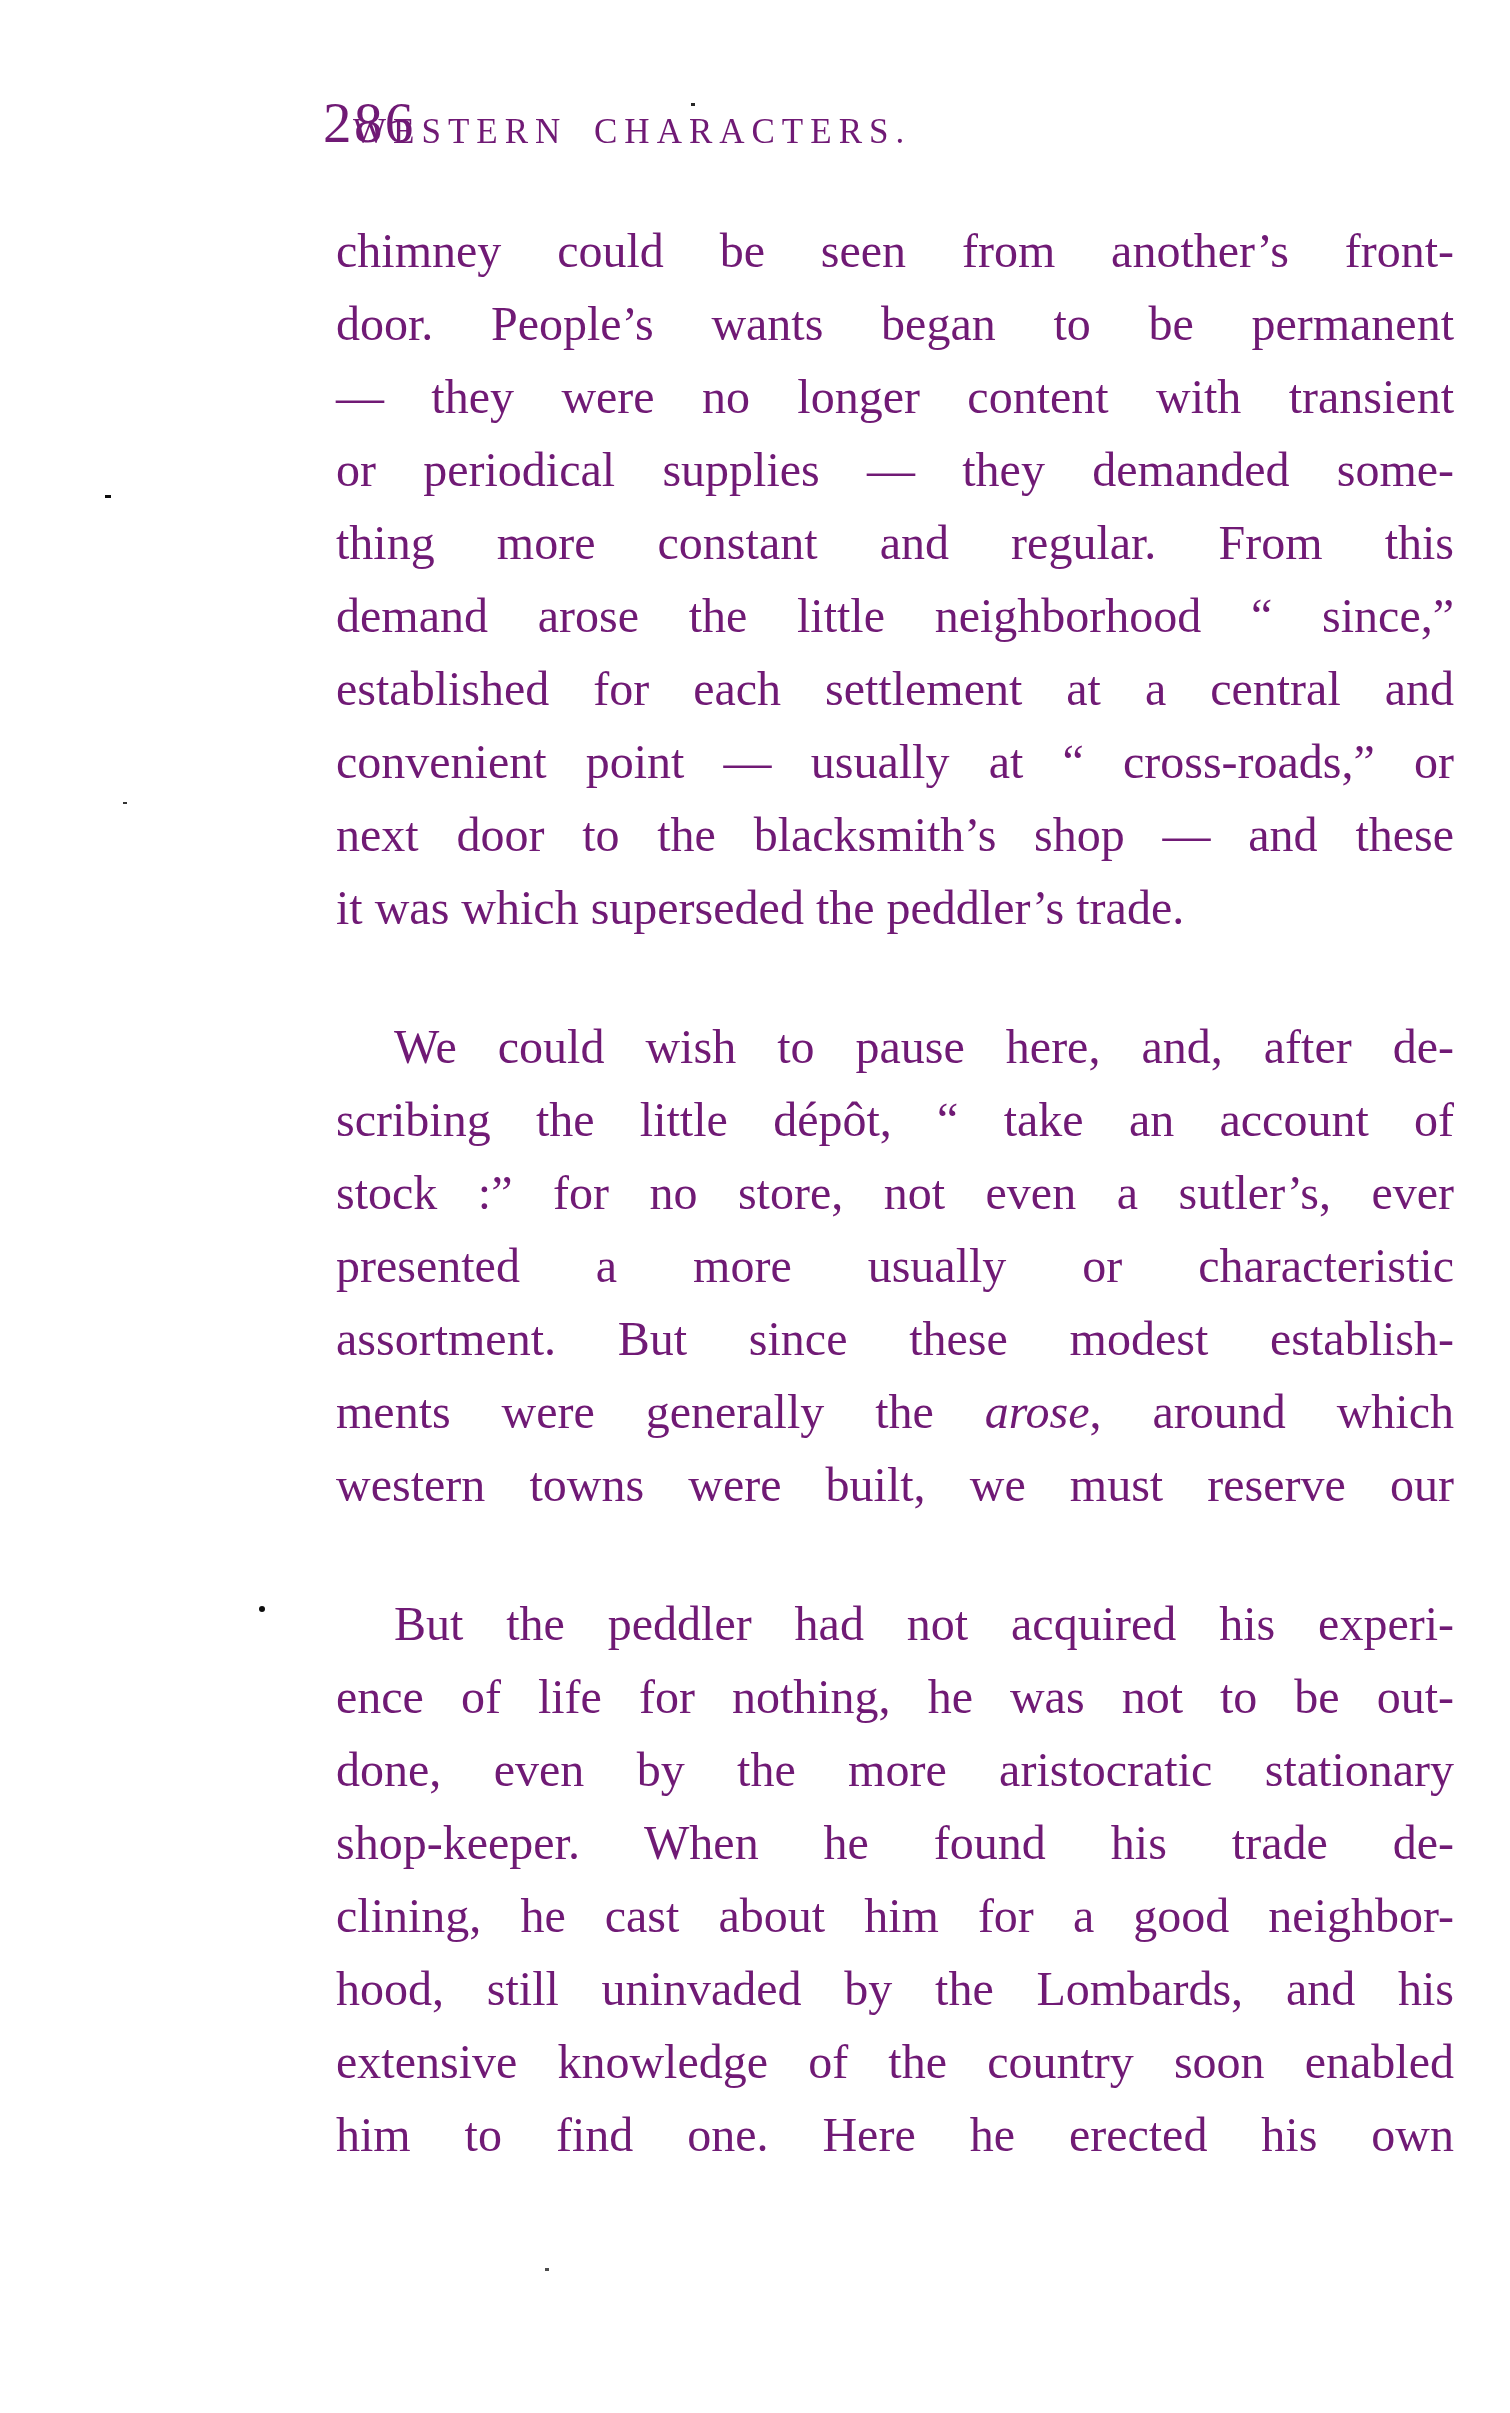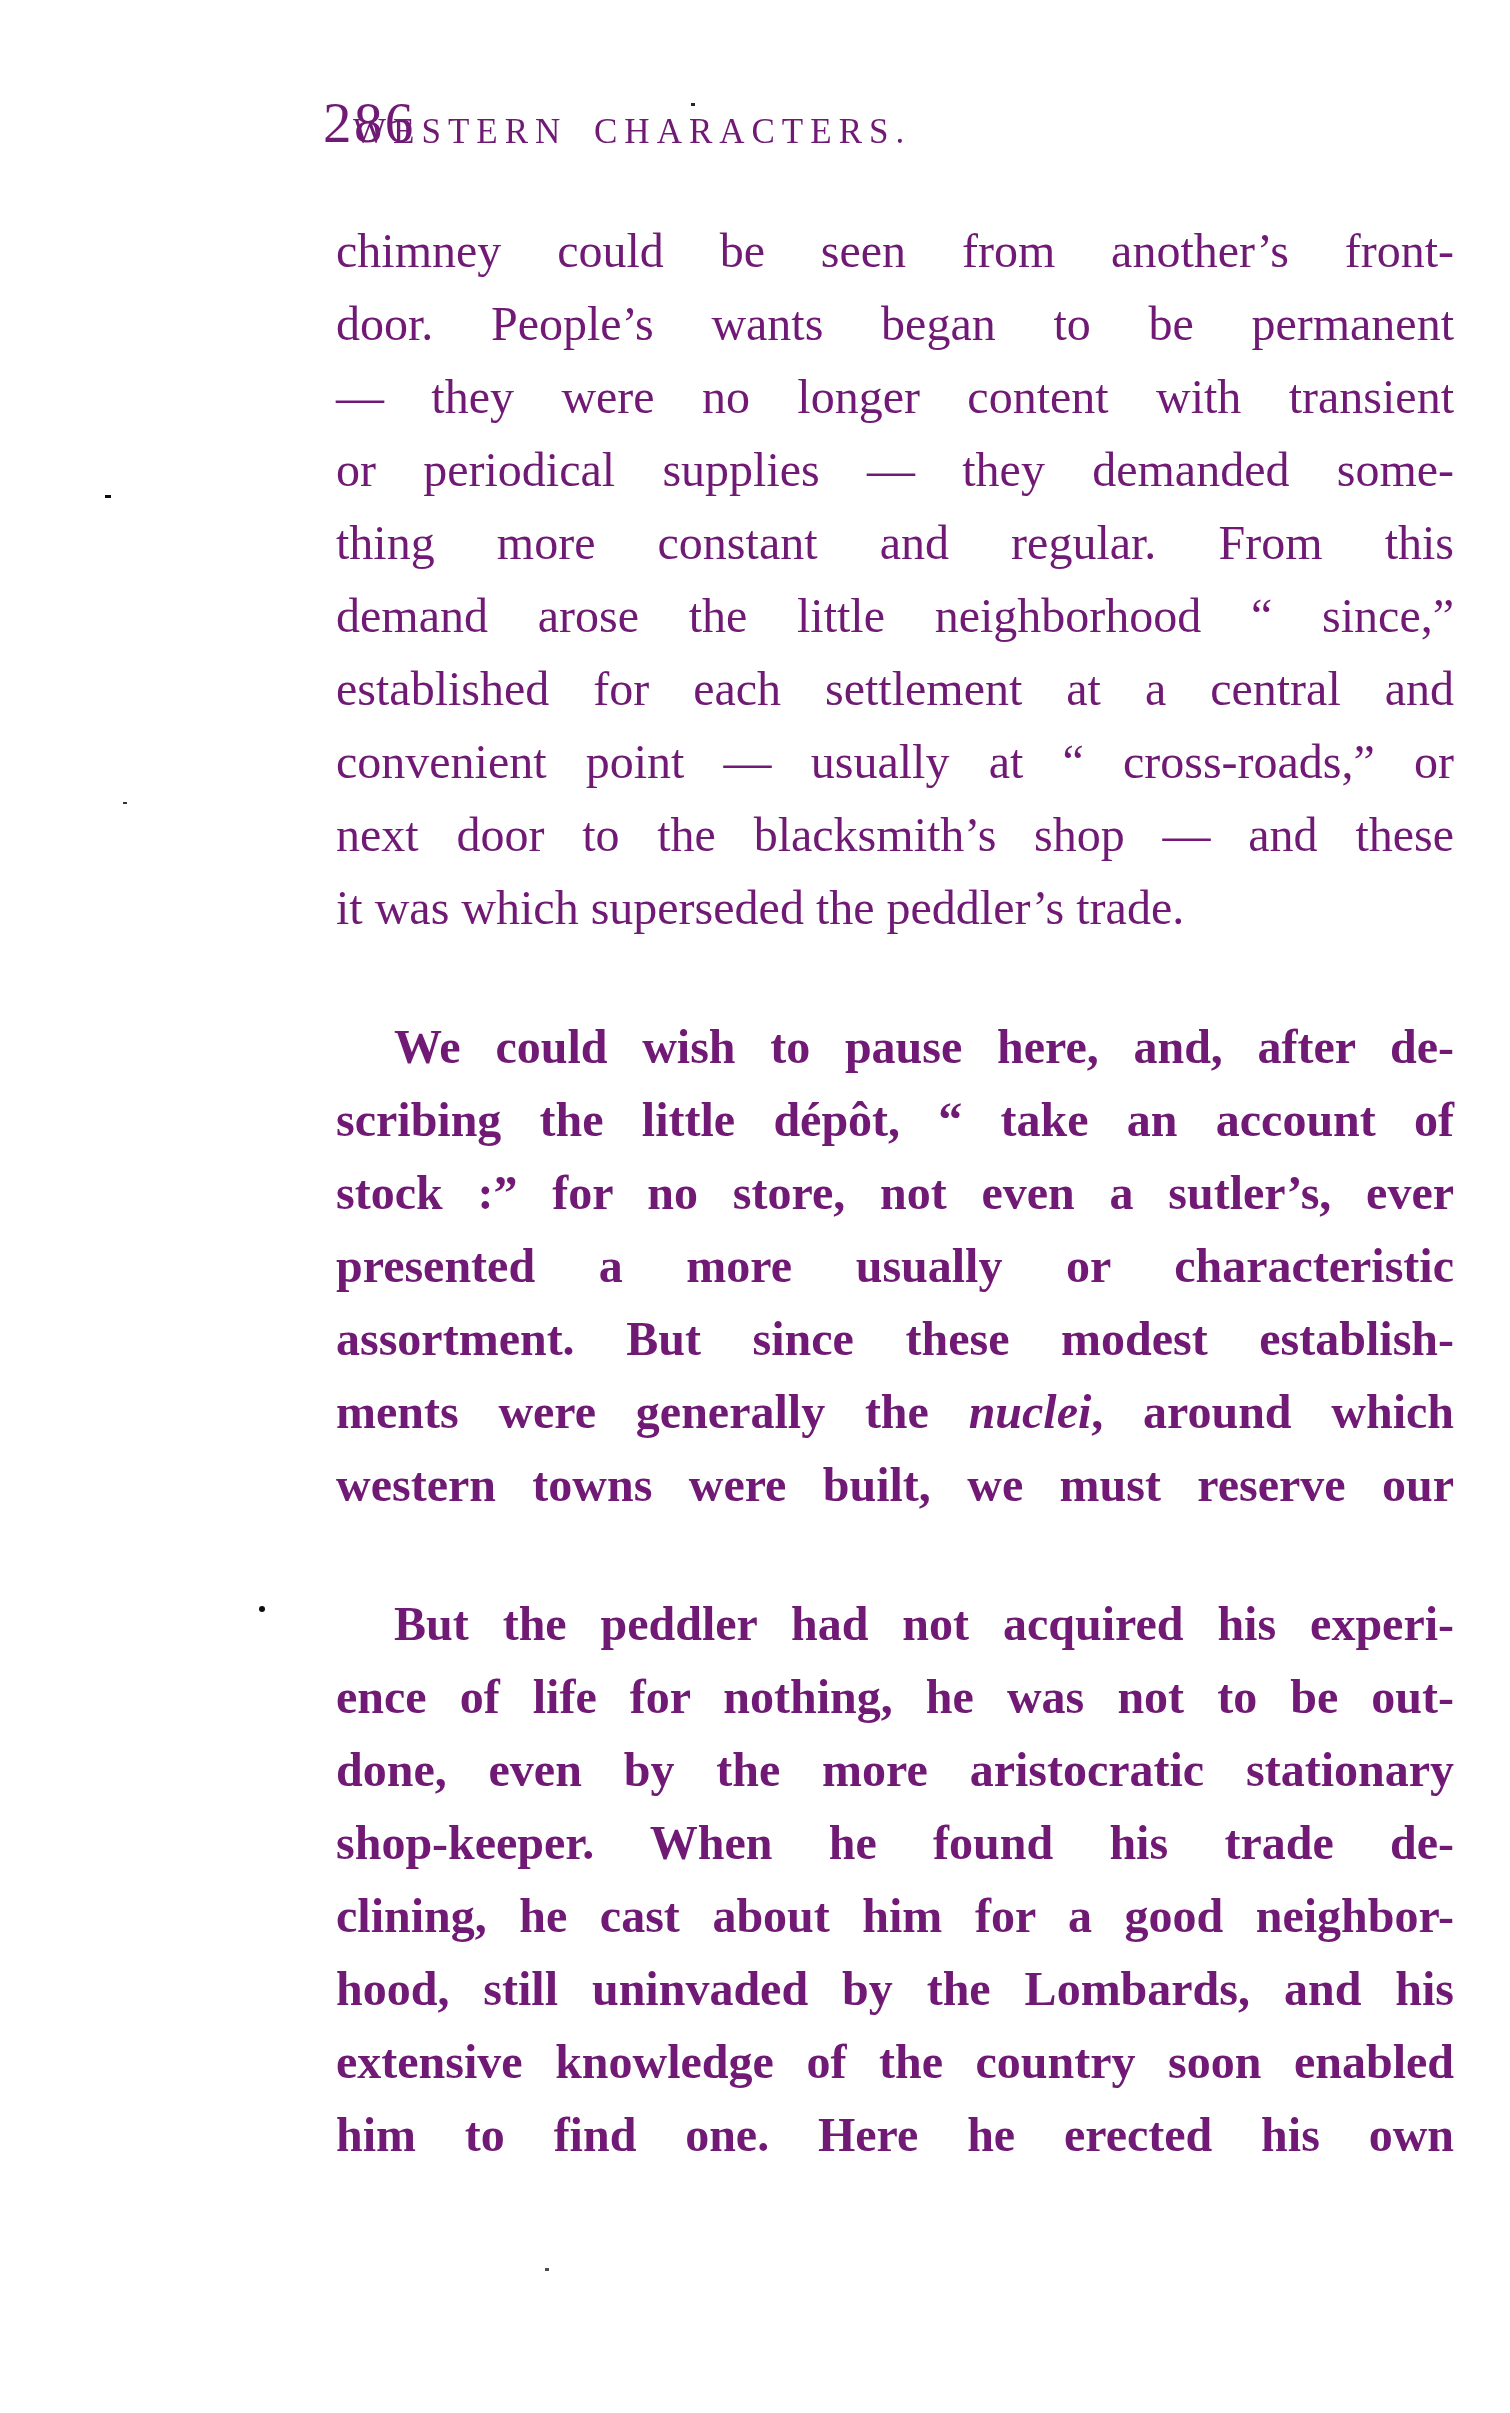--- a/index.html
+++ b/index.html
@@ -18,21 +18,21 @@
   }
   .running-header{
     position:absolute;left:33px;top:114px;width:100%;
     font-size:35px;line-height:35px;letter-spacing:7px;
     word-spacing:11px;
   }
   .page-body{
     position:absolute;left:320px;top:198px;width:1150px;
   }
   .para{margin:16px;}
-  .para + .para{margin-top:66px;font-weight:bold;}
+  .para + .para{margin-top:66px;}
   .line{
     font-size:48px;line-height:73px;
     text-align:justify;
     text-align-last:justify;
     white-space:normal;
   }
   .line.last{text-align-last:left;}
   .line.indent{text-indent:58px;}
   .line i{font-style:italic;}
   .artifacts{position:absolute;left:0;top:0;width:100%;height:100%;pointer-events:none;}
@@ -59,21 +59,21 @@
         <div class="line"><span>convenient point — usually at “ cross-roads,” or</span></div>
         <div class="line"><span>next door to the blacksmith’s shop — and these</span></div>
         <div class="line last"><span>it was which superseded the peddler’s trade.</span></div>
       </div>
       <div class="para">
         <div class="line indent"><span>We could wish to pause here, and, after de-</span></div>
         <div class="line"><span>scribing the little dépôt, “ take an account of</span></div>
         <div class="line"><span>stock :” for no store, not even a sutler’s, ever</span></div>
         <div class="line"><span>presented a more usually or characteristic</span></div>
         <div class="line"><span>assortment. But since these modest establish-</span></div>
-        <div class="line"><span>ments were generally the </span><i>nuclei</i><span>, around which</span></div>
+        <div class="line"><span>ments were generally the </span><i>arose</i><span>, around which</span></div>
         <div class="line"><span>western towns were built, we must reserve our</span></div>
       </div>
       <div class="para">
         <div class="line indent"><span>But the peddler had not acquired his experi-</span></div>
         <div class="line"><span>ence of life for nothing, he was not to be out-</span></div>
         <div class="line"><span>done, even by the more aristocratic stationary</span></div>
         <div class="line"><span>shop-keeper. When he found his trade de-</span></div>
         <div class="line"><span>clining, he cast about him for a good neighbor-</span></div>
         <div class="line"><span>hood, still uninvaded by the Lombards, and his</span></div>
         <div class="line"><span>extensive knowledge of the country soon enabled</span></div>

